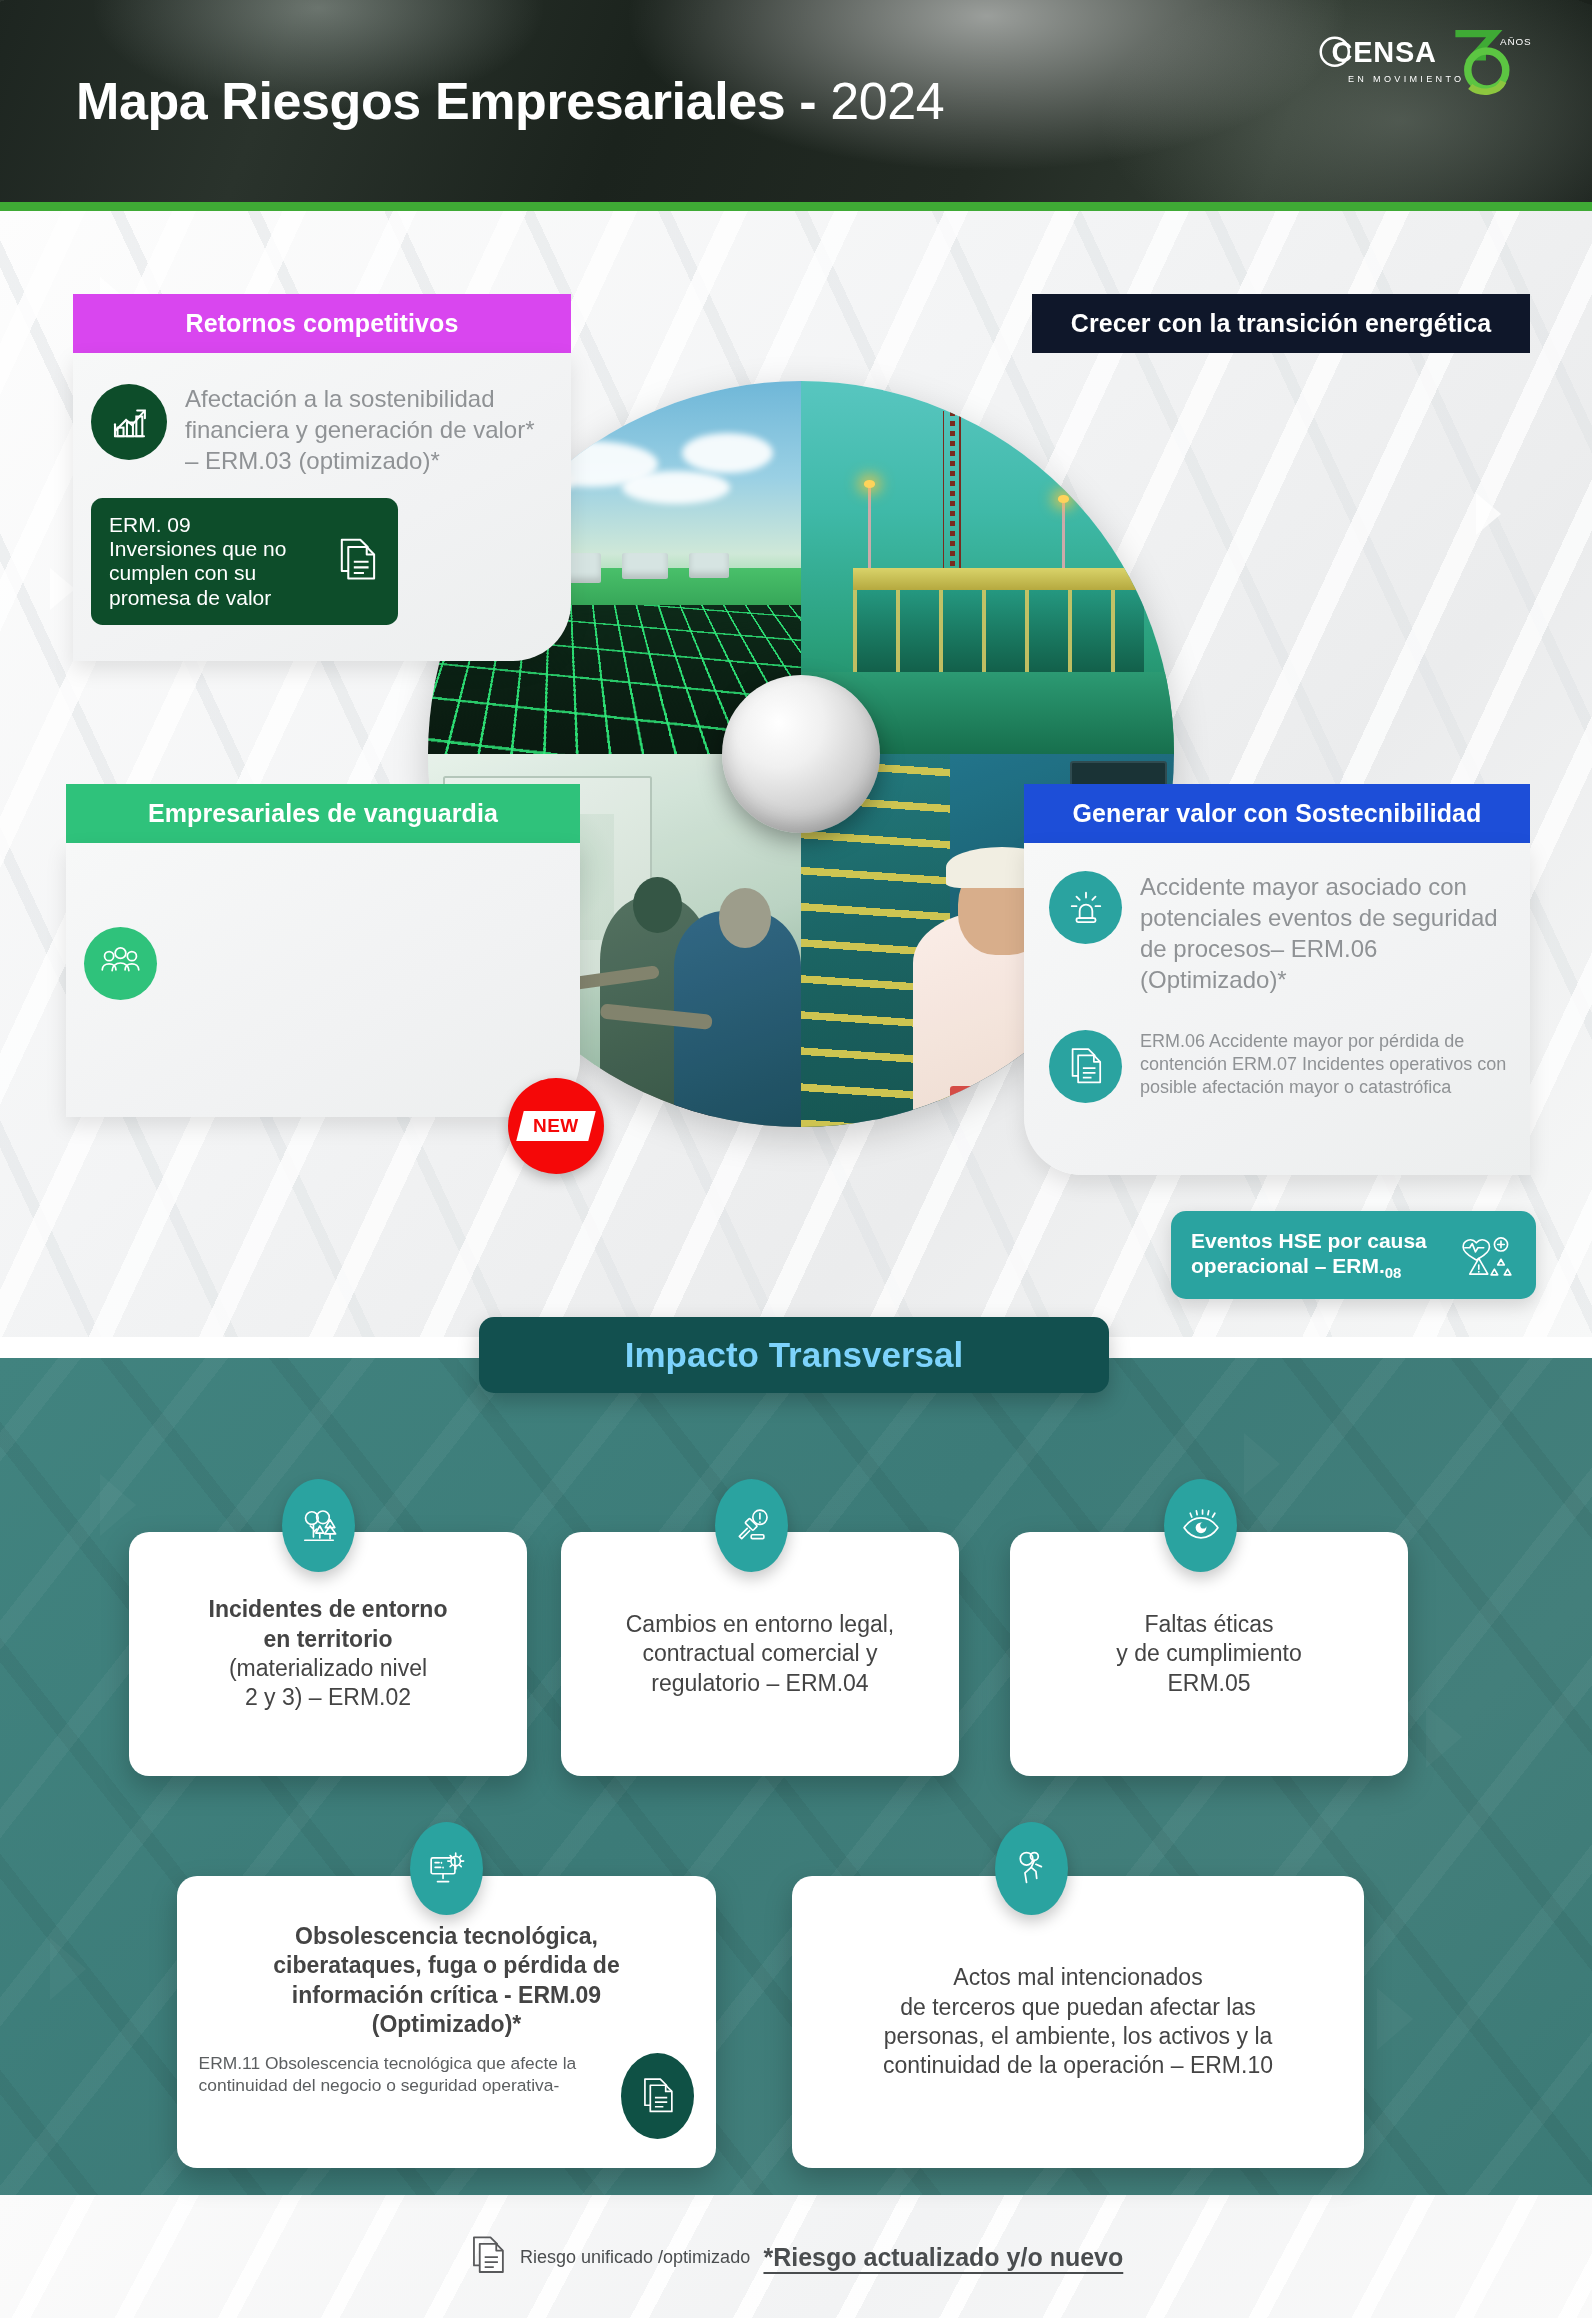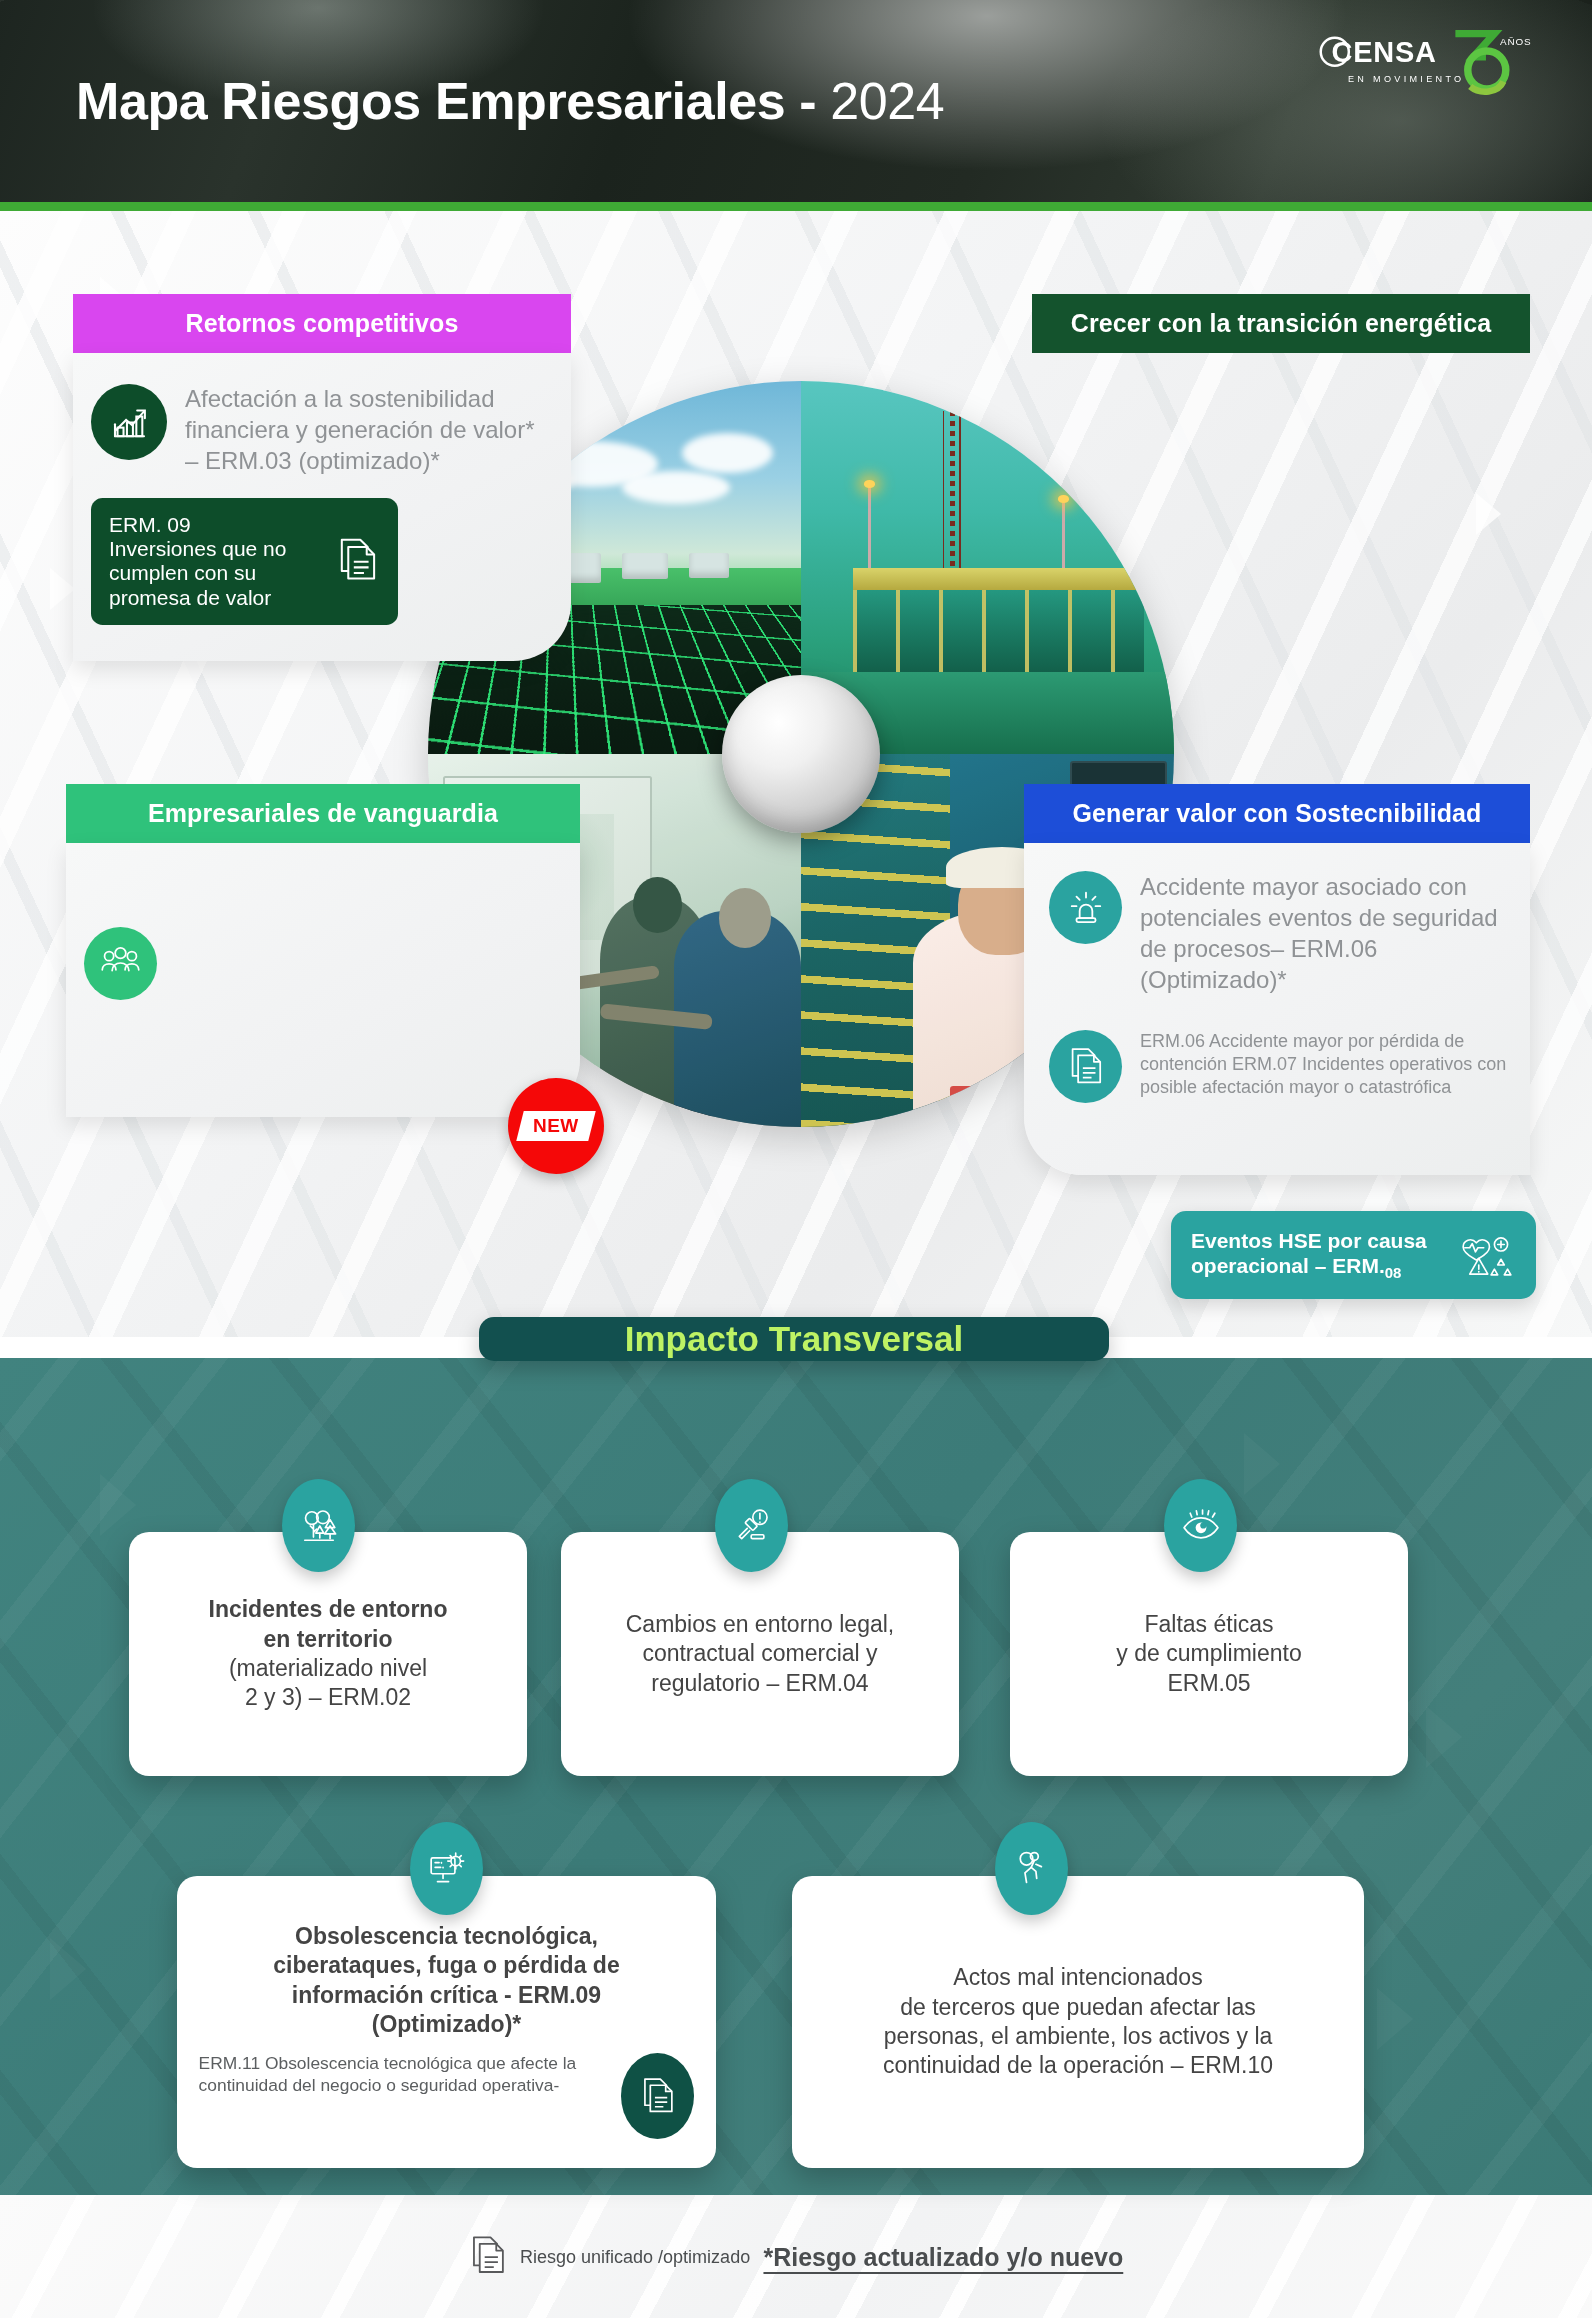--- a/index.html
+++ b/index.html
@@ -220,21 +220,21 @@
   .sub-chip {
     margin-top:21.6px; background:#0d4d2a; border-radius:11.6px; color:#fff;
     padding:15px 18px; display:flex; align-items:center; justify-content:space-between;
     gap:11.6px; width:307px;
   }
   .sub-chip .txt { font-size:21px; line-height:1.16; }
   .sub-chip .doc { flex:0 0 auto; }
 
   
   #card-tr { left:1032px; top:294px; width:498px; }
-  #card-tr .card-head { background:#14532d; }
+  #card-tr .card-head { background:#0f172a; }
   #card-tr .card-body { border-radius:0 0 0 58px; padding:31.5px 21.6px 41px 26.5px; min-height:216px; }
   #card-tr .icon-circle { width:76px; height:76px; background:#8dc63f; }
 
   
   #card-bl { left:66px; top:784px; width:514px; }
   #card-bl .card-head { background:#2fc27b; }
   #card-bl .card-body { border-radius:0 0 58px 0; padding:28px 21.6px 36px 18px; min-height:274px; }
   #card-bl .icon-circle { width:73px; height:73px; background:#2fc27b; margin-top:56px; }
 
   
@@ -262,22 +262,22 @@
   }
   .new-badge .ribbon {
     background:#fff; color:#f50808; font-weight:bold; font-size:19px;
     padding:4.1px 13.3px; transform:skewX(-14deg); letter-spacing:0.4px;
   }
   .new-badge .ribbon span { display:inline-block; transform:skewX(14deg); }
 
   
   .banner {
     position:absolute; left:479px; top:1317px; width:630px; z-index:6;
-    background:#12504f; border-radius:15px; color:#bef264;
-    text-align:center; padding:2px 15px; font-size:35px; font-weight:bold;
+    background:#12504f; border-radius:15px; color:#7dd3fc;
+    text-align:center; padding:18px 15px; font-size:35px; font-weight:bold;
     box-shadow:0 8.3px 21.6px rgba(0,0,0,.22);
   }
   .teal-zone {
     position:absolute; left:0; top:1358px; width:1592px; height:838px;
     background:linear-gradient(135deg,#41837f 0%,#3c7b78 45%,#437f7b 75%,#3b7a76 100%);
     overflow:hidden;
   }
   .teal-zone::before {
     content:""; position:absolute; inset:-50px;
     background:

